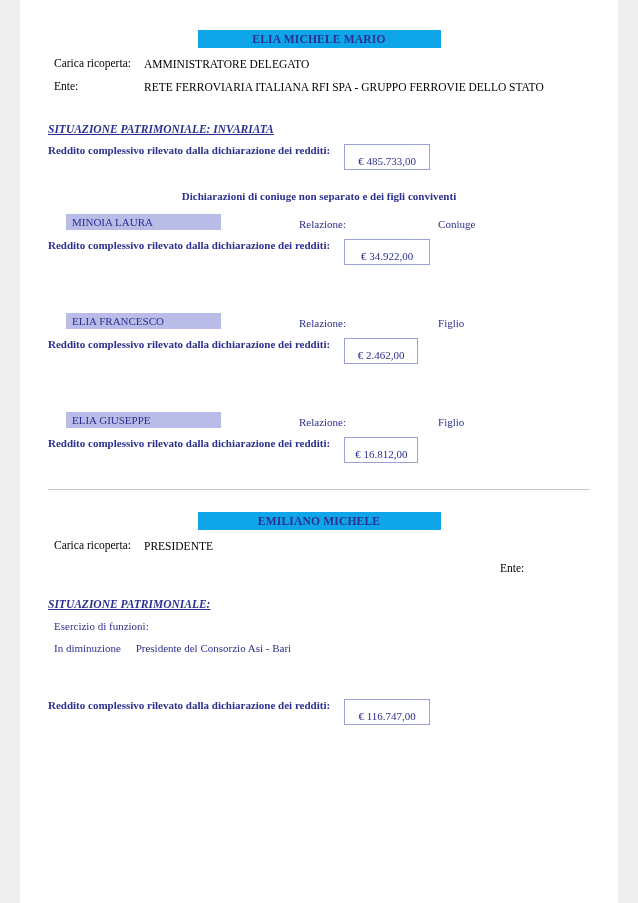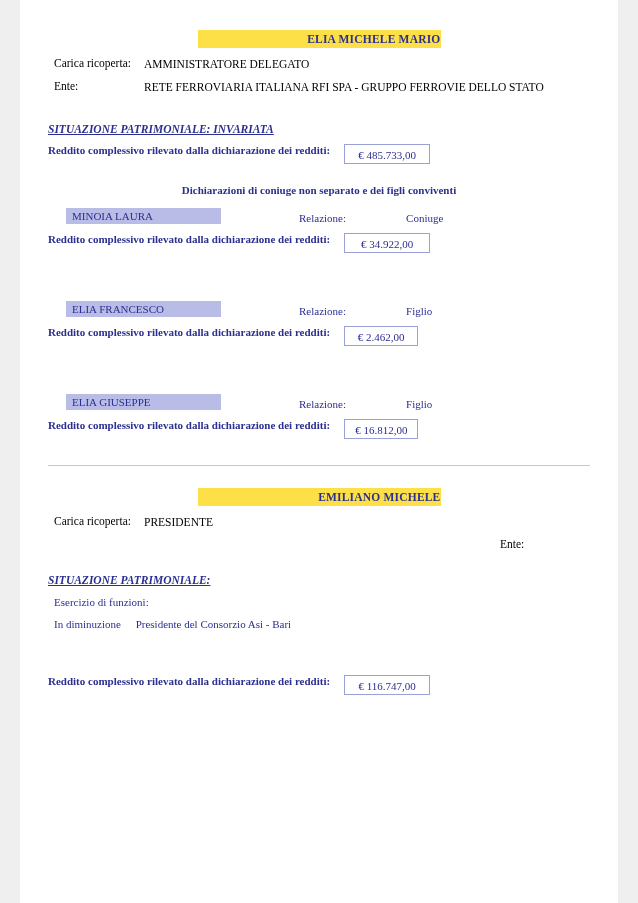--- a/index.html
+++ b/index.html
@@ -19,25 +19,25 @@
     height: 903px;
     margin: 0 auto;
     background: #ffffff;
     box-sizing: border-box;
     padding: 30px 28px 0 28px;
   }
   .person-block {
     position: relative;
   }
   .name-banner {
-    background: #fde047;
+    background: #0ea5e9;
     color: #2b2f8f;
     font-weight: bold;
     font-size: 11.5px;
-    text-align: right;
+    text-align: center;
     width: 243px;
     margin: 0 auto;
     padding: 3px 0 3px 0;
     letter-spacing: .2px;
   }
   .field-row {
     display: flex;
     margin-top: 9px;
     font-size: 11.5px;
     justify-content: flex-end;
@@ -70,21 +70,21 @@
     font-size: 11px;
     font-weight: bold;
     color: #2b2f8f;
   }
   .income-box {
     margin-left: 14px;
     border: 1px solid #9aa0d8;
     background: #ffffff;
     font-size: 11px;
     color: #2b2f8f;
-    padding: 4px 10px 2px 10px;
+    padding: 10px 10px 2px 10px;
     min-width: 74px;
     text-align: center;
     box-sizing: border-box;
     position: relative;
   }
   .income-box.wide { min-width: 86px; }
   .family-header {
     text-align: center;
     font-size: 11px;
     font-weight: bold;
@@ -106,21 +106,21 @@
     margin-left: 18px;
   }
   .rel-label {
     font-size: 11px;
     color: #2b2f8f;
     margin-left: 78px;
   }
   .rel-value {
     font-size: 11px;
     color: #2b2f8f;
-    margin-left: 60px;
+    margin-left: 92px;
   }
   .spacer-lg { height: 36px; }
   .divider {
     border: 0;
     border-top: 1px solid #c8c8c8;
     margin: 26px 0 0 0;
   }
   .sub-line {
     font-size: 11px;
     color: #2b2f8f;

